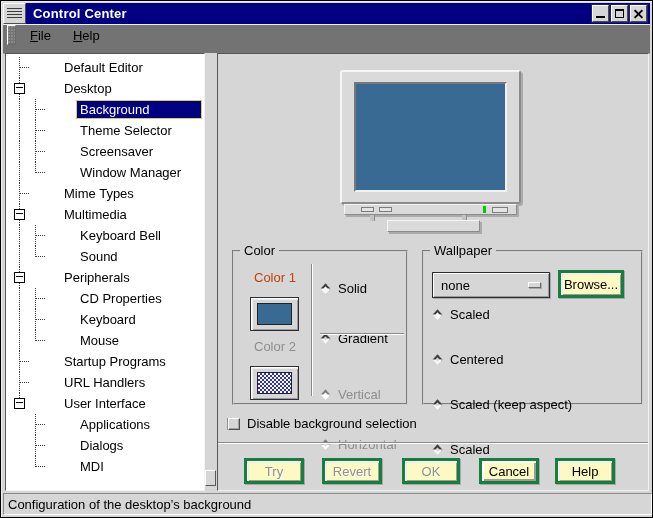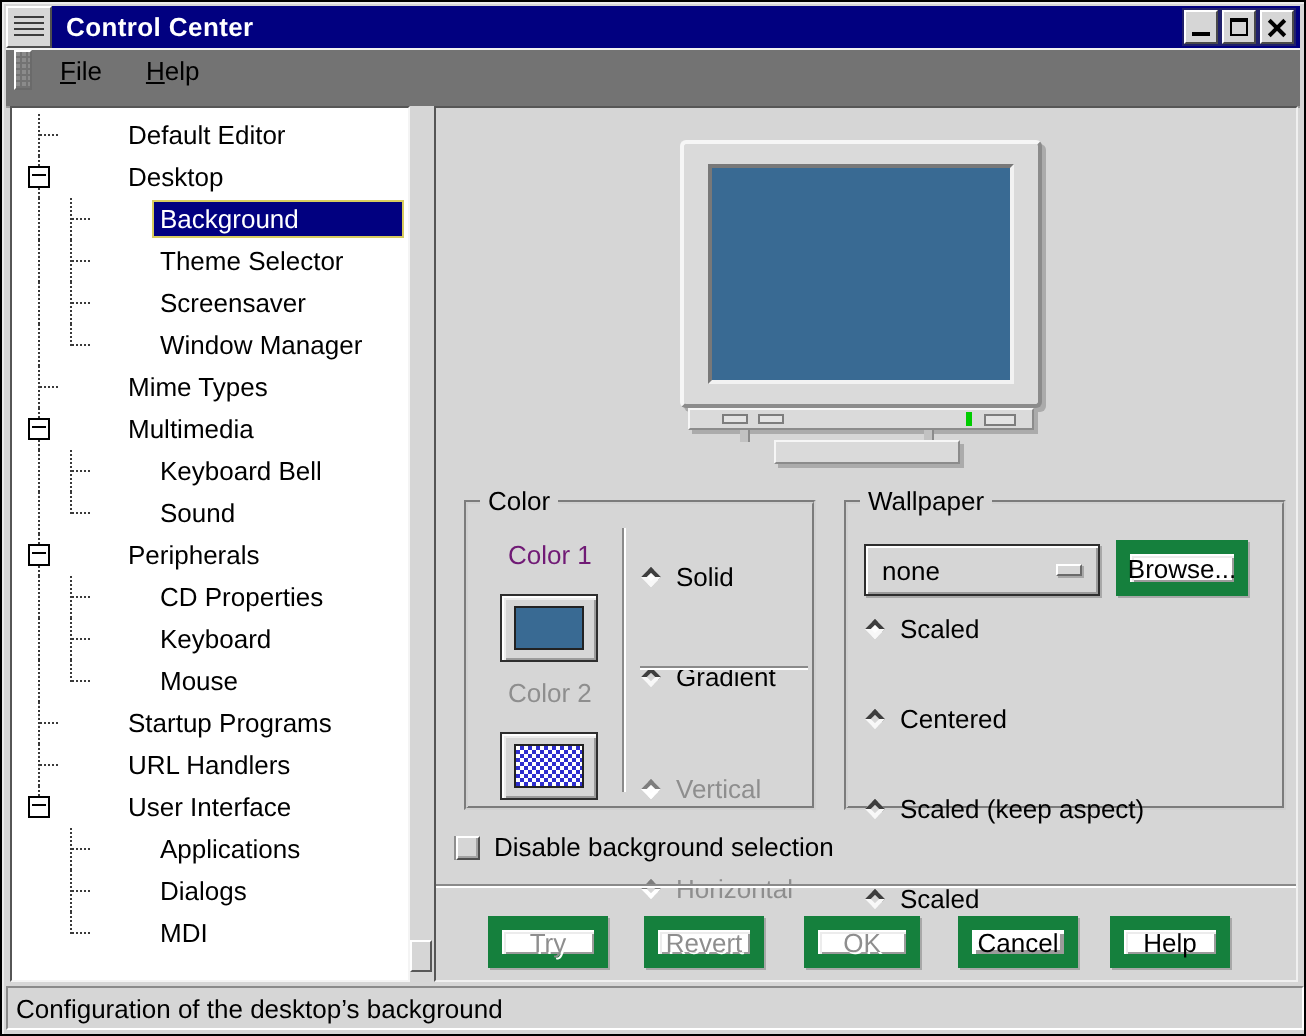--- a/index.html
+++ b/index.html
@@ -132,21 +132,21 @@
   
   .frame { position:absolute; border:2px groove #d0d0d0; }
   .frame-color { left:14px; top:196px; width:176px; height:155px; }
   .frame-wallpaper { left:204px; top:196px; width:221px; height:155px; }
   .legend {
     position:absolute; top:-9px; left:6px; padding:0 4px;
     background:#d6d6d6; font-size:13px; color:#000;
   }
 
   
-  .swatch-label { position:absolute; font-size:13px; color:#701a75; }
+  .swatch-label { position:absolute; font-size:13px; color:#c2410c; }
   .swatch-label.disabled { color:#8e8e8e; }
   .color-btn {
     position:absolute; width:49px; height:34px; background:#d6d6d6;
     border:1px solid #2e2e2e;
     box-shadow:inset 1px 1px 0 #fff, inset 2px 2px 0 #ececec, inset -1px -1px 0 #9b9b9b;
   }
   .color-swatch { position:absolute; left:6px; right:6px; top:5px; bottom:5px; border:1px solid #222; }
   .swatch-solid { background:var(--screen-blue,#396a93); }
   .swatch-checker {
     background-color:#fff;
@@ -175,21 +175,21 @@
     position:absolute; left:8px; top:20px; width:118px; height:26px;
     display:flex; align-items:center; padding:0 8px; font-size:13px;
     background:#d6d6d6; border:1px solid #2e2e2e;
     box-shadow:inset 1px 1px 0 #fff, inset -1px -1px 0 #9b9b9b, 1px 1px 0 #a8a8a8;
   }
   .om-indicator {
     margin-left:auto; width:13px; height:6px; background:#d6d6d6;
     border:1px solid; border-color:#fff #6a6a6a #6a6a6a #fff; box-shadow:1px 1px 0 #a8a8a8;
   }
   .btn {
-    position:absolute; background:#ffffff; border:7px solid #15803d;
+    position:absolute; background:#fef9c3; border:3px solid #15803d;
     box-shadow:inset 1px 1px 0 #fff, inset 2px 2px 0 #ececec, inset -1px -1px 0 #9b9b9b, 1px 1px 0 #a8a8a8;
     font-family:"Liberation Sans",sans-serif; font-size:13px; color:#000;
     display:flex; align-items:center; justify-content:center;
   }
   .btn.disabled { color:#8e8e8e; text-shadow:1px 1px 0 #fff; }
   .btn.focused { box-shadow:inset 1px 1px 0 #fff, inset 2px 2px 0 #fff, inset -2px -2px 0 #9b9b9b, 1px 1px 0 #a8a8a8;text-align:right; }
 
   
   .check-row { position:absolute; left:10px; top:362px; display:flex; align-items:center; gap:7px;
     font-size:13px; color:#000; }

